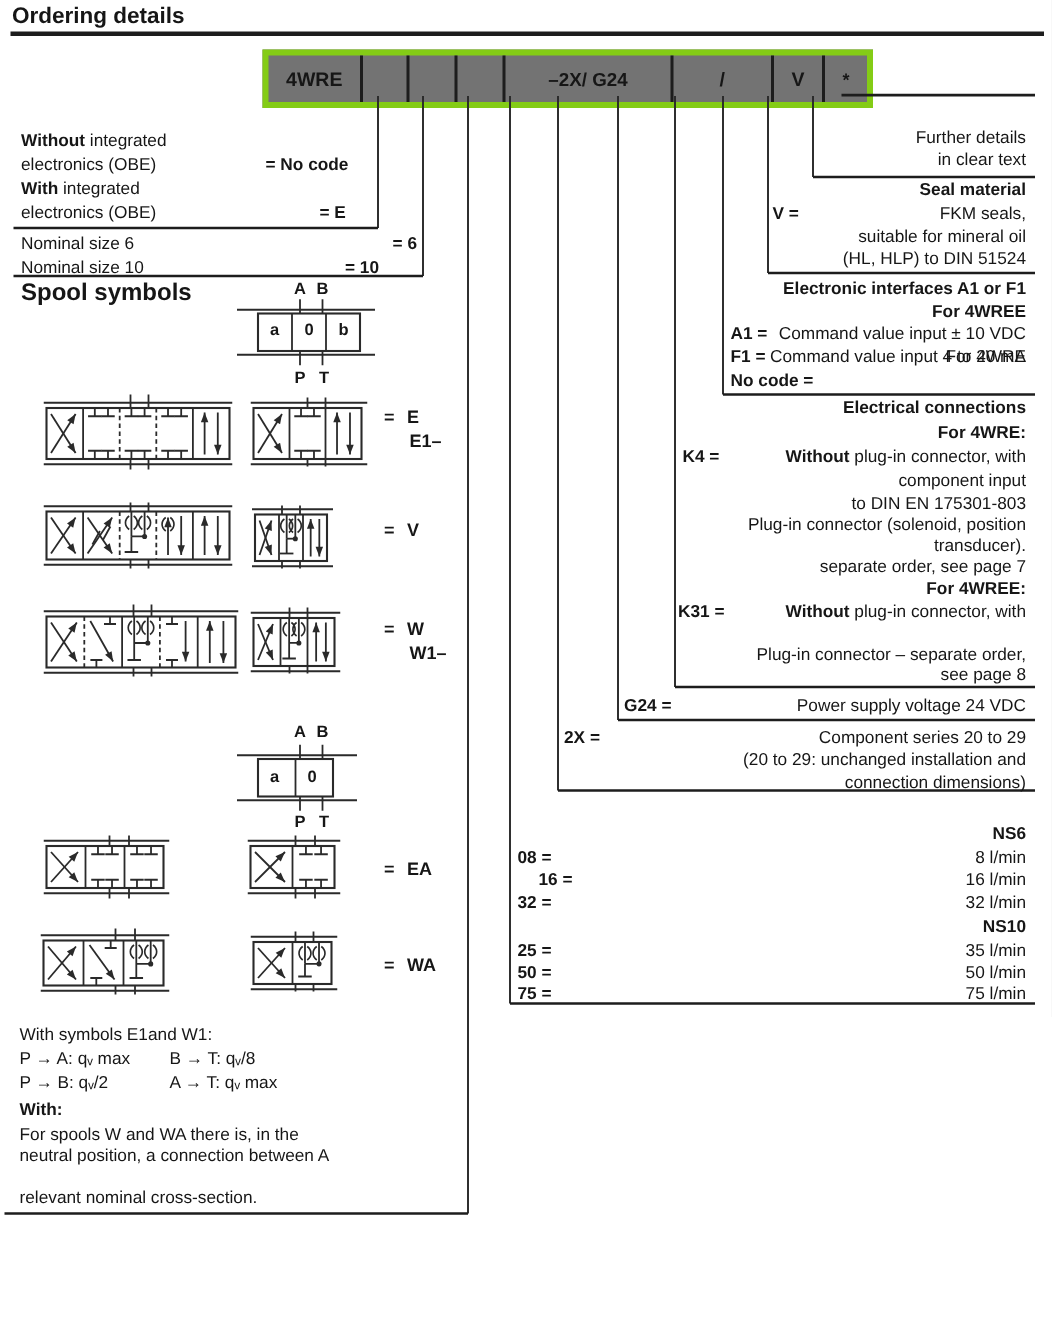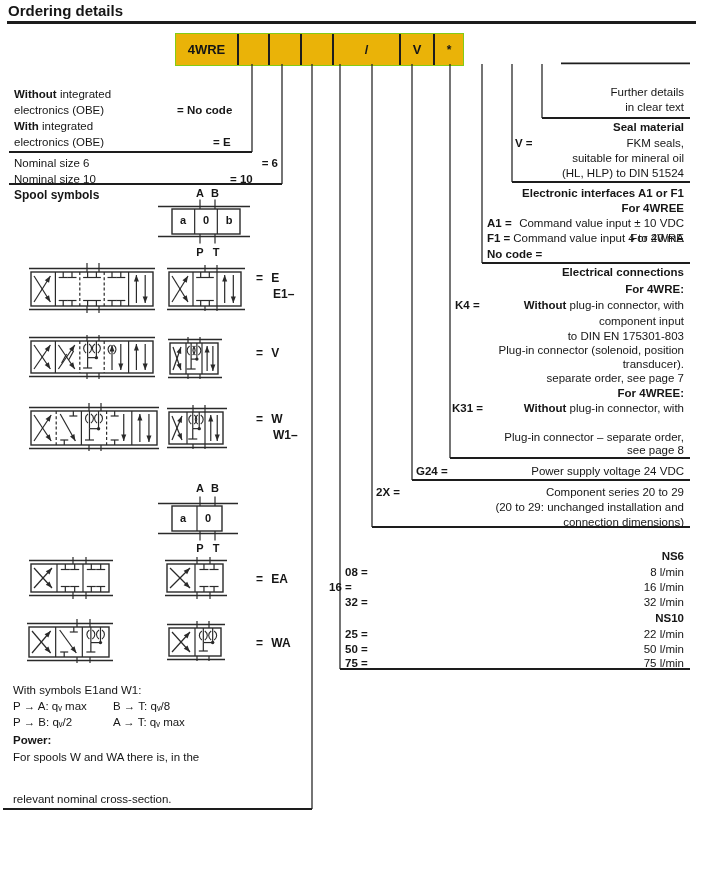--- a/index.html
+++ b/index.html
@@ -8,39 +8,40 @@
   .t{position:absolute;font-size:11.5px;line-height:13px;white-space:pre}
   .r{right:17px}
   .b{font-weight:700}
   .i{font-style:italic}
   .port{position:absolute;font-size:11px;font-weight:700;width:12px;text-align:center;white-space:pre}
   .sym{position:absolute}
   .slabel{position:absolute;font-size:12px;font-weight:700;white-space:pre;word-spacing:5px}
   #title{position:absolute;left:8px;top:2px;font-size:15px;font-weight:700}
   #rule{position:absolute;left:7px;top:21px;width:689px;height:2.5px;background:#1d1d1d}
   #coderow{position:absolute;left:175px;top:33px;height:31px;display:flex;
-           border:1px solid #84cc16;box-sizing:content-box;background:#eab308}
+           border:4px solid #84cc16;box-sizing:content-box;background:#737373}
   .cell{border-right:2px solid #1d1d1d;display:flex;align-items:center;justify-content:center;
         font-weight:700;font-size:13px;white-space:pre}
   .cell:last-child{border-right:none}
   svg{display:block}
 </style>
 </head>
 <body>
 
 <div id="page">
 
   <div id="title">Ordering details</div>
   <div id="rule"></div>
 
   <div id="coderow">
     <div class="cell" style="width:61px">4WRE</div>
     <div class="cell" style="width:29px"></div>
     <div class="cell" style="width:30px"></div>
     <div class="cell" style="width:30px"></div>
+    <div class="cell" style="width:110px;font-size:12.5px">–2X/ G24</div>
     <div class="cell" style="width:65px">/</div>
     <div class="cell" style="width:32px">V</div>
     <div class="cell" style="width:28px;font-size:12px">*</div>
   </div>
 
   <svg width="701" height="880" style="position:absolute;left:0;top:0;pointer-events:none" viewBox="0 0 701 880">
     <g stroke="#2a2a2a" stroke-width="1.3" fill="none">
       <line x1="252" y1="64" x2="252" y2="152"></line>
       <line x1="282" y1="64" x2="282" y2="184"></line>
       <line x1="312" y1="64" x2="312" y2="809"></line>
@@ -72,21 +73,21 @@
   <div class="t b" style="left:177px;top:104px">= No code</div>
   <div class="t" style="left:14px;top:120px"><span class="b">With</span><span> integrated</span></div>
   <div class="t" style="left:14px;top:136px">electronics (OBE)</div>
   <div class="t b" style="left:213px;top:136px">= E</div>
 
   <div class="t" style="left:14px;top:157px">Nominal size 6</div>
   <div class="t b" style="left:230px;top:157px;width:48px;text-align:right">= 6</div>
   <div class="t" style="left:14px;top:173px">Nominal size 10</div>
   <div class="t b" style="left:230px;top:173px;width:48px;text-align:left">= 10</div>
 
-  <div class="t b" style="left:14px;top:189px;font-size:12px">Spool symbols</div>
+  <div class="t b" style="left:14px;top:189px;font-size:16px">Spool symbols</div>
 
   <svg class="sym" style="left:158px;top:194px" width="100" height="58" viewBox="0 0 100 58">
       <line x1="0" y1="12.5" x2="92" y2="12.5" stroke="#2a2a2a" stroke-width="1.4" fill="none"></line>
       <line x1="0" y1="42.5" x2="92" y2="42.5" stroke="#2a2a2a" stroke-width="1.4" fill="none"></line>
       <rect x="14" y="15" width="68" height="25" fill="none" stroke="#2a2a2a" stroke-width="1.4"></rect>
       <line x1="36.66666666666667" y1="15" x2="36.66666666666667" y2="40" stroke="#2a2a2a" stroke-width="1.2" fill="none"></line>
       <line x1="59.333333333333336" y1="15" x2="59.333333333333336" y2="40" stroke="#2a2a2a" stroke-width="1.2" fill="none"></line>
       <line x1="42" y1="15" x2="42" y2="5.5" stroke="#2a2a2a" stroke-width="1.2" fill="none"></line>
       <line x1="42" y1="40" x2="42" y2="49.5" stroke="#2a2a2a" stroke-width="1.2" fill="none"></line>
       <line x1="57" y1="15" x2="57" y2="5.5" stroke="#2a2a2a" stroke-width="1.2" fill="none"></line>
@@ -490,34 +491,35 @@
   <div class="t r" style="top:465px">Power supply voltage 24 VDC</div>
 
   <div class="t b" style="left:376px;top:486px">2X =</div>
   <div class="t r" style="top:486px">Component series 20 to 29</div>
   <div class="t r" style="top:501px">(20 to 29: unchanged installation and</div>
   <div class="t r" style="top:516px">connection dimensions)</div>
 
   <div class="t r b" style="top:550px">NS6</div>
   <div class="t b" style="left:345px;top:566px">08 =</div>
   <div class="t r" style="top:566px">8 l/min</div>
-  <div class="t b" style="left:329px;top:581px">16 =</div>
+  <div class="t b" style="left:359px;top:581px">16 =</div>
   <div class="t r" style="top:581px">16 l/min</div>
   <div class="t b" style="left:345px;top:596px">32 =</div>
   <div class="t r" style="top:596px">32 l/min</div>
   <div class="t r b" style="top:612px">NS10</div>
   <div class="t b" style="left:345px;top:628px">25 =</div>
-  <div class="t r" style="top:628px">22 l/min</div>
+  <div class="t r" style="top:628px">35 l/min</div>
   <div class="t b" style="left:345px;top:643px">50 =</div>
   <div class="t r" style="top:643px">50 l/min</div>
   <div class="t b" style="left:345px;top:657px">75 =</div>
   <div class="t r" style="top:657px">75 l/min</div>
 
   <div class="t" style="left:13px;top:684px">With symbols E1and W1:</div>
   <div class="t" style="left:13px;top:700px">P → A: qᵥ max</div>
   <div class="t" style="left:113px;top:700px">B → T: qᵥ/8</div>
   <div class="t" style="left:13px;top:716px">P → B: qᵥ/2</div>
   <div class="t" style="left:113px;top:716px">A → T: qᵥ max</div>
-  <div class="t b" style="left:13px;top:734px">Power:</div>
+  <div class="t b" style="left:13px;top:734px">With:</div>
   <div class="t" style="left:13px;top:751px">For spools W and WA there is, in the</div>
+  <div class="t" style="left:13px;top:765px">neutral position, a connection between A</div>
   <div class="t" style="left:13px;top:793px">relevant nominal cross-section.</div>
 
 </div>
 
 </body></html>

